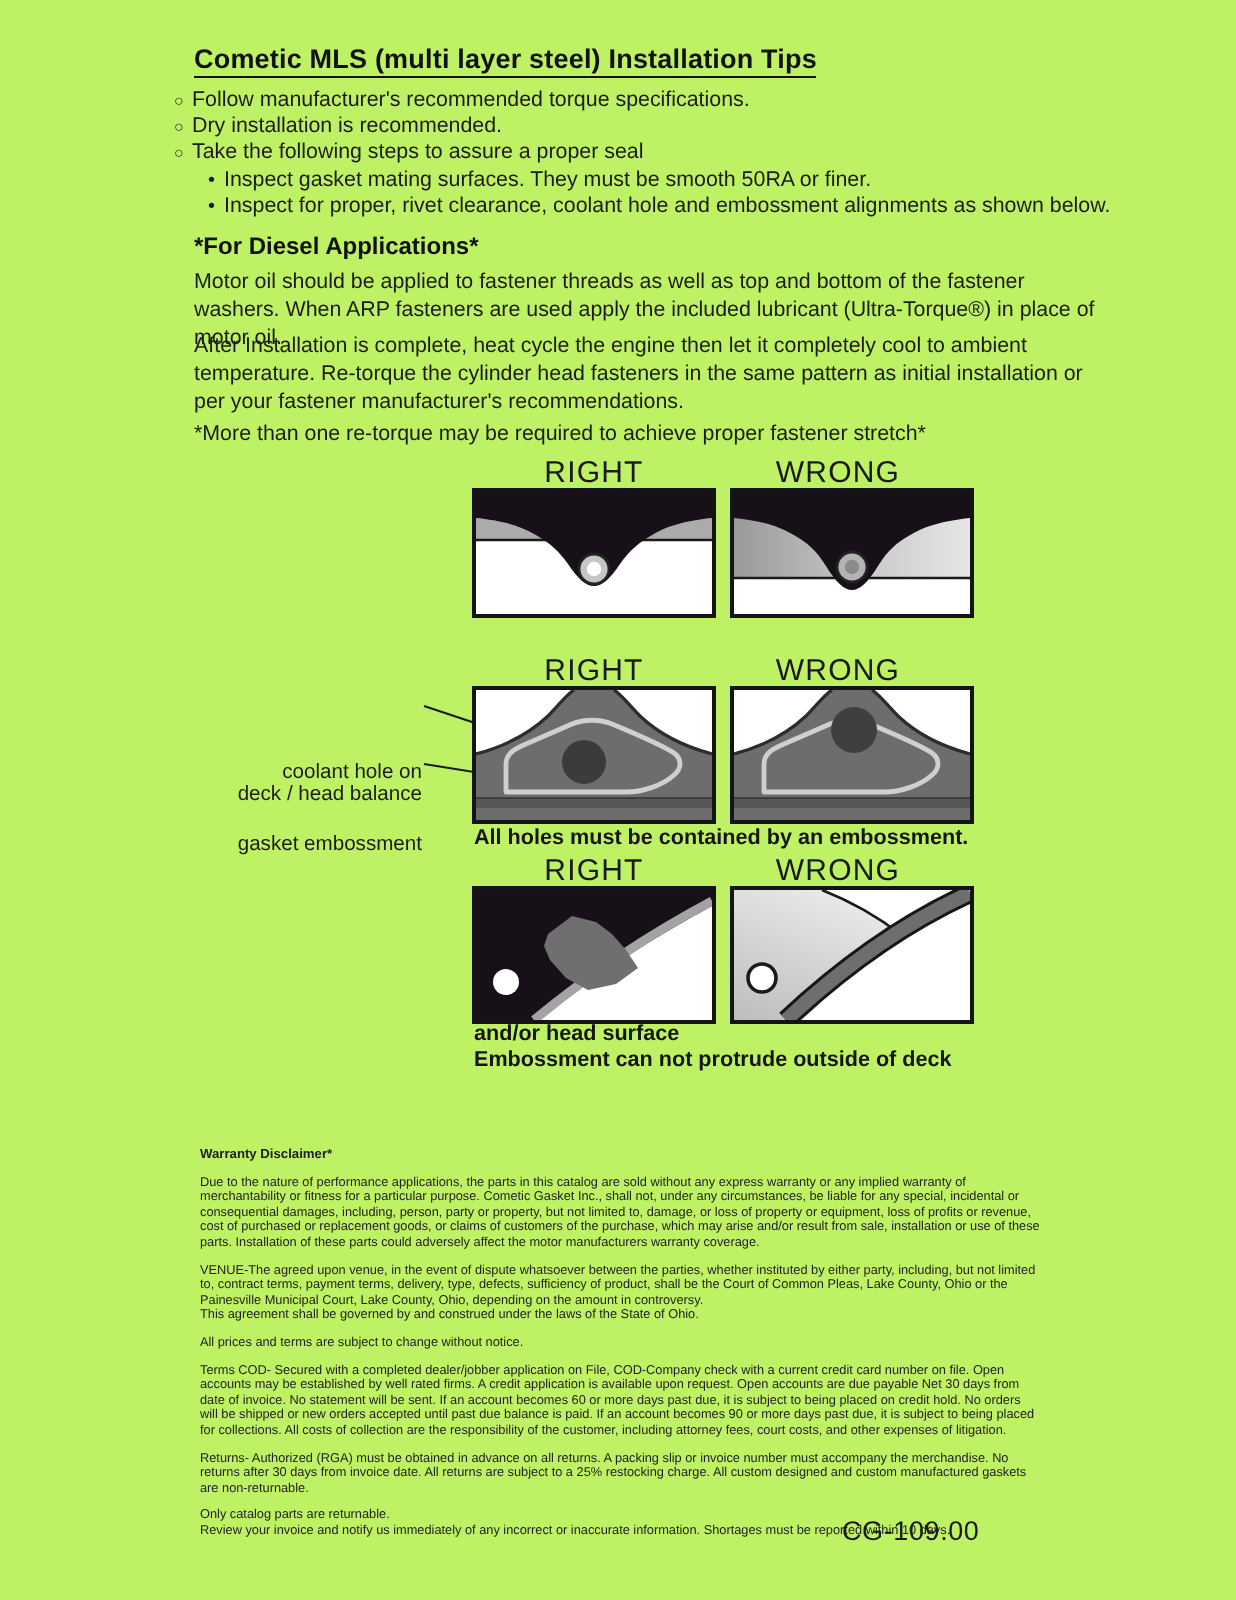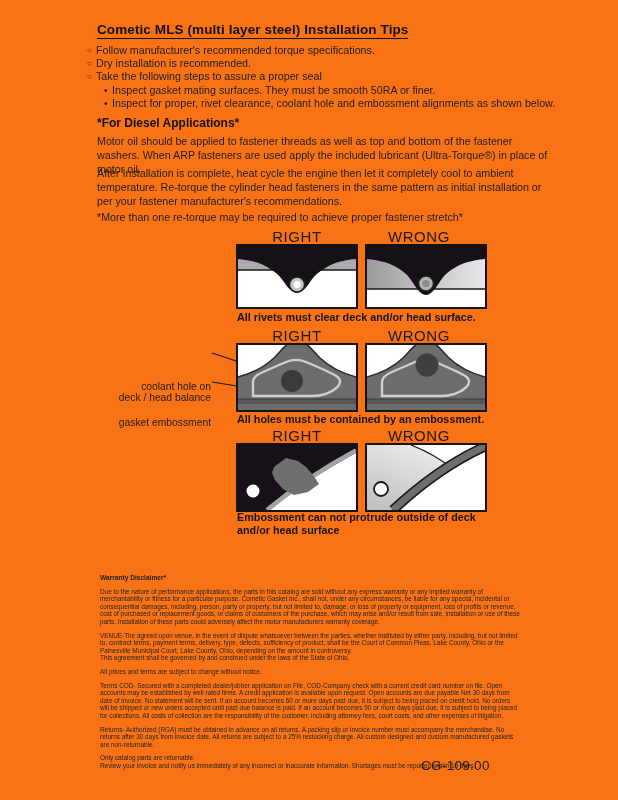--- a/index.html
+++ b/index.html
@@ -1,16 +1,16 @@
 <!DOCTYPE html>
 <html><head>
 <meta charset="utf-8">
 <style>
   html,body{margin:0;padding:0;background:#ffffff;}
-  .page{position:relative;width:618px;height:800px;background:#f97316;overflow:hidden;
+  .page{position:relative;width:618px;height:800px;background:#bef264;overflow:hidden;
         font-family:"Liberation Sans", sans-serif;color:#1b1b1b;}
   .abs{position:absolute;}
 
   .title{left:97px;top:22px;font-size:13.5px;font-weight:bold;color:#111;
          border-bottom:1.6px solid #111;padding-bottom:1px;letter-spacing:.1px;}
 
   .body-txt{font-size:10.7px;line-height:13.2px;color:#1c1c1c;}
   .bullet-row{display:flex;}
   .bullet-marker{width:9px;flex:0 0 9px;font-size:8px;line-height:13.2px;color:#1c1c1c;}
   .sub-marker{width:8px;flex:0 0 8px;font-size:10px;line-height:13.2px;color:#1c1c1c;}
@@ -100,21 +100,20 @@
       </defs>
       <rect x="0" y="13" width="118" height="30" fill="url(#deckGrad1)"></rect>
       <rect x="0" y="43" width="118" height="18" fill="#ffffff"></rect>
       <line x1="0" y1="43" x2="118" y2="43" stroke="#1a1a1a" stroke-width="1.3"></line>
       <path fill="#181019" d="M0,0 H118 V13 C104,14.5 96,17 89,21 C81,25.5 77,29 72,37 C67,45 63,49 59,49 C55,49 51,45 46,37 C41,29 37,25.5 29,21 C22,17 14,14.5 0,13 Z"></path>
       <circle cx="59" cy="37.5" r="7.5" fill="#b3b3b3" stroke="#222" stroke-width="1.4"></circle>
       <circle cx="59" cy="37.5" r="3.6" fill="#8a8a8a"></circle>
     </svg>
   </div>
 
-  <div class="abs caption" style="top:311px;">All rivets must clear deck and/or head surface.</div>
 
   <div class="abs label-row" style="top:327px;">
     <span class="rw-label">RIGHT</span>
     <span class="rw-label">WRONG</span>
   </div>
 
   <div class="abs callout" style="left:118px;top:339px;">
     <div>coolant hole on</div>
     <div>deck / head balance</div>
   </div>
@@ -179,22 +178,22 @@
       <path fill="url(#deckGrad3)" d="M0,0 H44 C72,11 98,30 114,56 L116,61 L90,65 H0 Z"></path>
       <path fill="none" stroke="#1a1a1a" stroke-width="1.3" d="M44,0 C72,11 98,30 114,56"></path>
       <path fill="#ffffff" d="M34,65 C62,38 90,17 118,3 L118,65 Z"></path>
       <path fill="none" stroke="#161616" stroke-width="10" stroke-linecap="butt" d="M26,65 C56,37 86,16 118,1.5"></path>
       <path fill="none" stroke="#6e6e6e" stroke-width="7" d="M26,65 C56,37 86,16 118,1.5"></path>
       <circle cx="14" cy="44" r="7" fill="#ffffff" stroke="#1a1a1a" stroke-width="1.8"></circle>
     </svg>
   </div>
 
   <div class="abs caption" style="top:511px;width:260px;">
+    <div>and/or head surface</div>
     <div>Embossment can not protrude outside of deck</div>
-    <div>and/or head surface</div>
   </div>
 
   <div class="abs legal">
     <p class="legal-heading">Warranty Disclaimer*</p>
     <p>Due to the nature of performance applications, the parts in this catalog are sold without any express warranty or any implied warranty of merchantability or fitness for a particular purpose.  Cometic Gasket Inc., shall not, under any circumstances, be liable for any special, incidental or consequential damages, including, person, party or property, but not limited to, damage, or loss of property or equipment, loss of profits or revenue, cost of purchased or replacement goods, or claims of customers of the purchase, which may arise and/or result from sale, installation or use of these parts.  Installation of these parts could adversely affect the motor manufacturers warranty coverage.</p>
     <p class="tight">VENUE-The agreed upon venue, in the event of dispute whatsoever between the parties, whether instituted by either party, including, but not limited to, contract terms, payment terms, delivery, type, defects, sufficiency of product, shall be the Court of Common Pleas, Lake County, Ohio or the Painesville Municipal Court, Lake County, Ohio, depending on the amount in controversy.</p>
     <p>This agreement shall be governed by and construed under the laws of the State of Ohio.</p>
     <p>All prices and terms are subject to change without notice.</p>
     <p>Terms COD- Secured with a completed dealer/jobber application on File, COD-Company check with a current credit card number on file.  Open accounts may be established by well rated firms.  A credit application is available upon request.  Open accounts are due payable Net 30 days from date of invoice.  No statement will be sent.  If an account becomes 60 or more days past due, it is subject to being placed on credit hold.  No orders will be shipped or new orders accepted until past due balance is paid.  If an account becomes 90 or more days past due, it is subject to being placed for collections.  All costs of collection are the responsibility of the customer, including attorney fees, court costs, and other expenses of litigation.</p>
     <p>Returns- Authorized (RGA) must be obtained in advance on all returns.  A packing slip or invoice number must accompany the merchandise.  No returns after 30 days from invoice date.  All returns are subject to a 25% restocking charge.  All custom designed and custom manufactured gaskets are non-returnable.</p>

